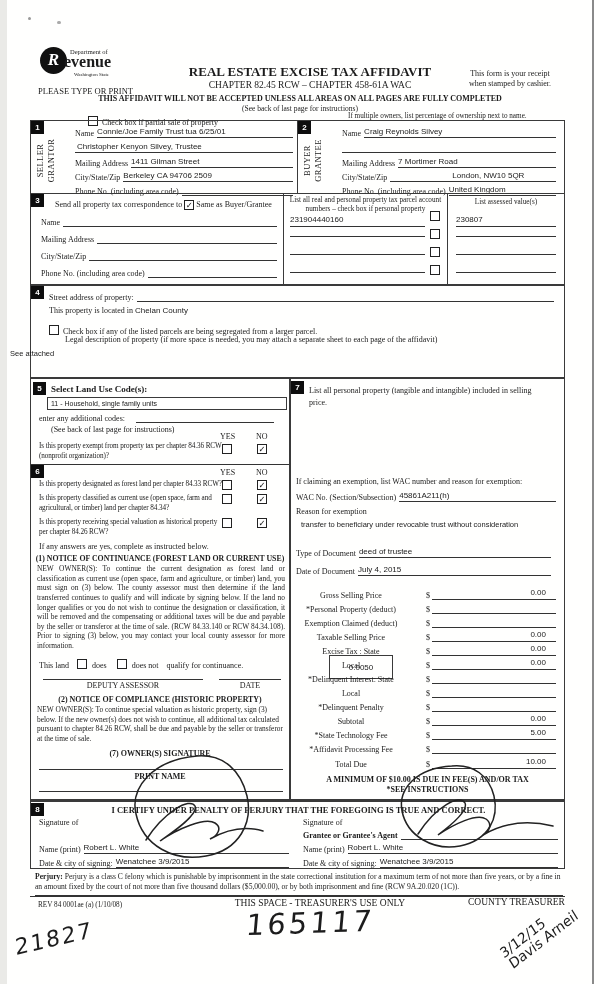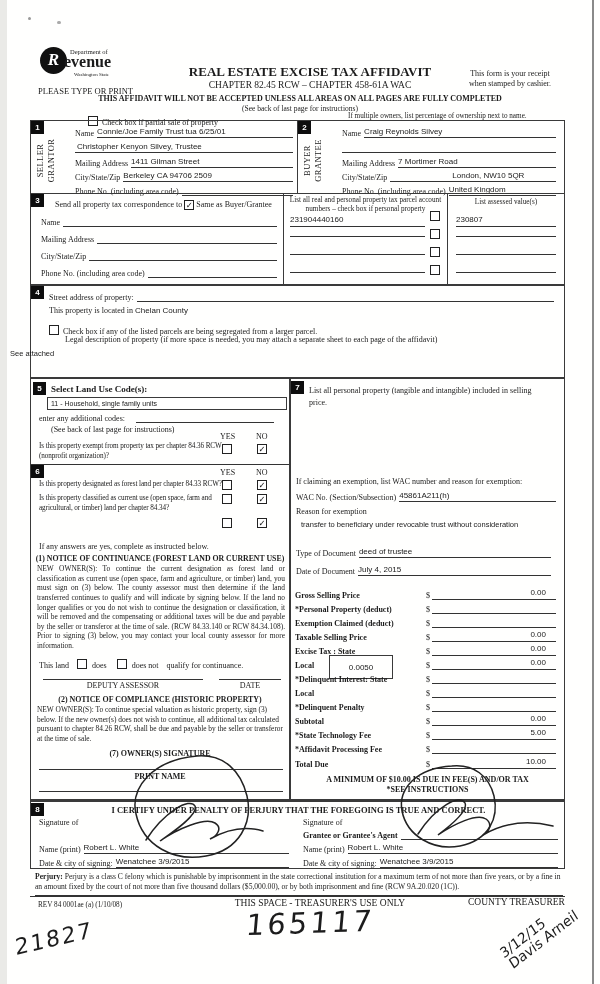--- a/index.html
+++ b/index.html
@@ -19,21 +19,21 @@
        font-family:"DejaVu Sans",sans-serif;}
   .fline{display:flex;align-items:flex-end;position:absolute;}
   .lbl{white-space:nowrap;padding-right:3px;}
   .fill{flex:1;border-bottom:1px solid #333;min-height:10px;}
   .val{font-family:"Liberation Sans","DejaVu Sans",sans-serif;}
   .vlabel{position:absolute;transform:rotate(-90deg);text-align:center;font-size:8.5px;
           line-height:1.35;letter-spacing:.4px;}
   .qt{position:absolute;font-size:7.2px;line-height:1.32;width:186px;letter-spacing:-0.1px;}
   .para{position:absolute;font-size:7.4px;line-height:1.3;text-align:justify;}
   .mrow{position:absolute;left:4px;right:8px;display:flex;align-items:flex-end;font-size:8px;height:13px;}
-  .mlabel{flex:1;text-align:left;padding-right:19px;white-space:nowrap;font-weight:bold;}
+  .mlabel{flex:1;text-align:center;padding-right:19px;white-space:nowrap;}
   .mdollar{padding-right:2px;}
   .mline{width:124px;border-bottom:1px solid #333;text-align:right;height:12px;box-sizing:border-box;}
   .mval{font-family:"Liberation Sans",sans-serif;padding-right:10px;font-size:8px;}
   .hand{position:absolute;font-family:"DejaVu Sans",sans-serif;color:#1c1c1c;}
   .hline{position:absolute;background:#333;}
   svg.overlay{position:absolute;left:0;top:0;pointer-events:none;}
 </style>
 </head>
 <body>
 
@@ -217,20 +217,21 @@
     <div class="abs ser t8" style="left:225px;top:89px;">NO</div>
 
     <div class="qt ser" style="left:8px;top:101px;">Is this property designated as forest land per chapter 84.33 RCW?</div>
     <span class="cbx abs" style="left:191px;top:101px;"></span>
     <span class="cbx abs" style="left:226px;top:101px;"><span>✓</span></span>
 
     <div class="qt ser" style="left:8px;top:115px;">Is this property classified as current use (open space, farm and agricultural, or timber) land per chapter 84.34?</div>
     <span class="cbx abs" style="left:191px;top:115px;"></span>
     <span class="cbx abs" style="left:226px;top:115px;"><span>✓</span></span>
 
+    <div class="qt ser" style="left:8px;top:139px;">Is this property receiving special valuation as historical property per chapter 84.26 RCW?</div>
     <span class="cbx abs" style="left:191px;top:139px;"></span>
     <span class="cbx abs" style="left:226px;top:139px;"><span>✓</span></span>
 
     <div class="abs ser t8" style="left:8px;top:163px;">If any answers are yes, complete as instructed below.</div>
     <div class="abs ser b ctr" style="left:0;top:175px;width:258px;font-size:7.8px;">(1) NOTICE OF CONTINUANCE (FOREST LAND OR CURRENT USE)</div>
     <div class="para ser" style="left:6px;top:185px;width:248px;">NEW OWNER(S): To continue the current designation as forest land or classification as current use (open space, farm and agriculture, or timber) land, you must sign on (3) below. The county assessor must then determine if the land transferred continues to qualify and will indicate by signing below. If the land no longer qualifies or you do not wish to continue the designation or classification, it will be removed and the compensating or additional taxes will be due and payable by the seller or transferor at the time of sale. (RCW 84.33.140 or RCW 84.34.108). Prior to signing (3) below, you may contact your local county assessor for more information.</div>
 
     <div class="abs ser t8" style="left:8px;top:280px;">
       <span>This land</span>
       <span class="cbx" style="margin:0 3px 0 6px;"></span>

